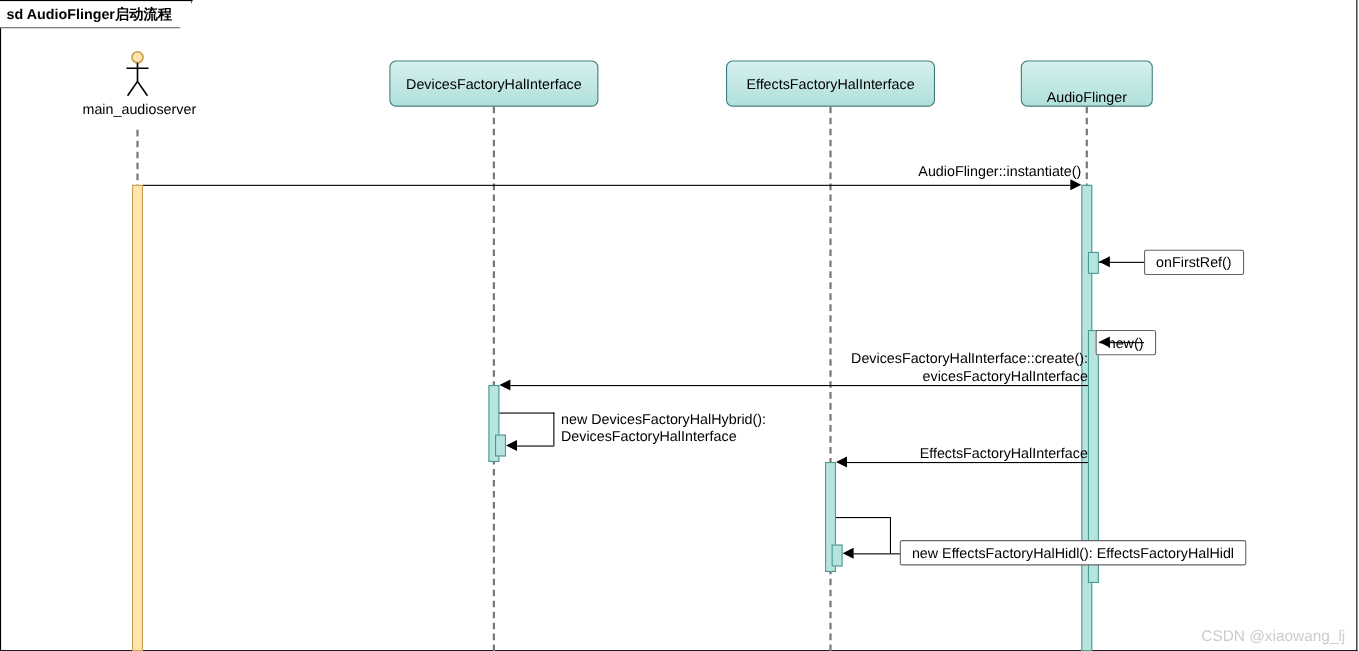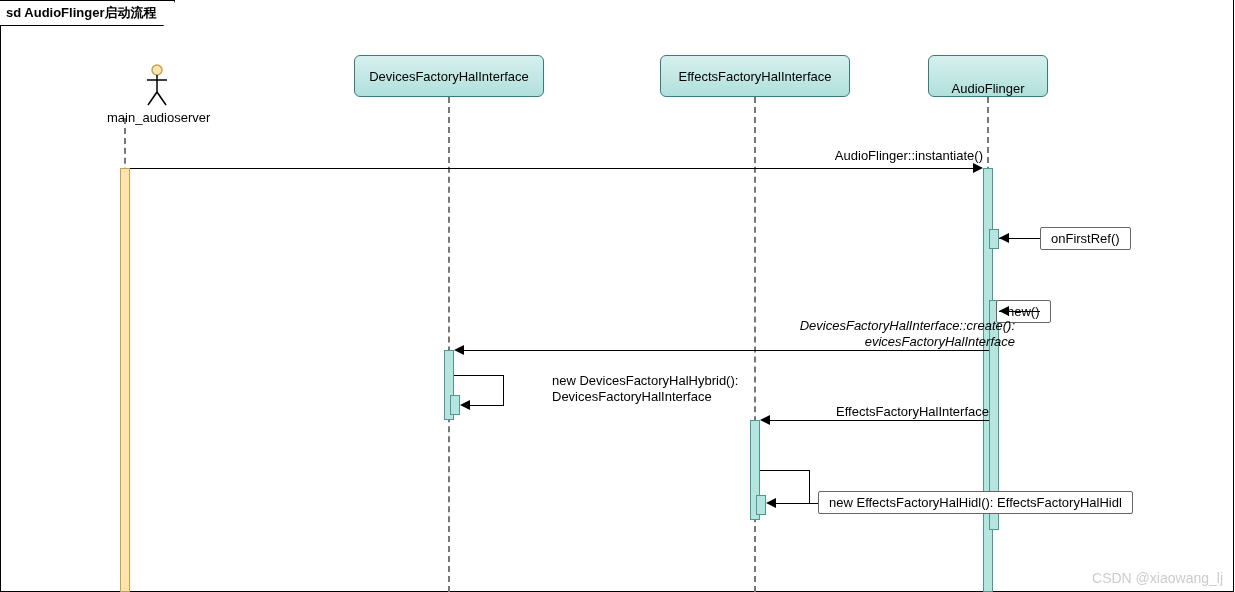--- a/index.html
+++ b/index.html
@@ -98,21 +98,21 @@
     color: #ccc;
     font-size: 14px;
   }
 </style>
 </head>
 <body>
 
 <div class="frame-border"></div>
 <div class="title-tab">sd AudioFlinger启动流程</div>
 
-<div class="actor" style="left:75px; top:64px; width:100px;margin-left:32px;">
+<div class="actor" style="left:75px; top:46px; width:100px;">
   <svg width="22" height="42" viewBox="0 0 22 42">
     <circle cx="11" cy="6" r="5" stroke="#c8a050" fill="#ffe4b0" stroke-width="1.5"></circle>
     <line x1="11" y1="11" x2="11" y2="28" stroke="#000" stroke-width="1.5"></line>
     <line x1="1" y1="16" x2="21" y2="16" stroke="#000" stroke-width="1.5"></line>
     <line x1="11" y1="28" x2="2" y2="41" stroke="#000" stroke-width="1.5"></line>
     <line x1="11" y1="28" x2="20" y2="41" stroke="#000" stroke-width="1.5"></line>
   </svg>
   <div class="label">main_audioserver</div>
 </div>
 
@@ -148,28 +148,28 @@
 <div class="arrow-head right" style="left:973px; top:163px;"></div>
 
 <div class="self-note" style="left:1040px; top:227px;">onFirstRef()</div>
 <div class="arrow-line" style="left:999px; top:238px; width:41px;"></div>
 <div class="arrow-head left" style="left:999px; top:233px;"></div>
 
 <div class="self-note" style="left:996px; top:300px;">new()</div>
 <div class="arrow-line" style="left:999px; top:311px; width:41px;"></div>
 <div class="arrow-head left" style="left:999px; top:306px;"></div>
 
-<div class="msg-label" style="left:480px; top:318px; width:535px;font-style:italic;">
+<div class="msg-label" style="left:454px; top:318px; width:535px;">
   <span>DevicesFactoryHalInterface::create():</span><br>
   <span>evicesFactoryHalInterface</span>
 </div>
 <div class="arrow-line" style="left:464px; top:350px; width:525px;"></div>
 <div class="arrow-head left" style="left:454px; top:345px;"></div>
 
-<div class="msg-label" style="left:510px; top:373px; text-align:left;margin-left:42px;">
+<div class="msg-label" style="left:510px; top:373px; text-align:left;">
   <span>new DevicesFactoryHalHybrid():</span><br>
   <span>DevicesFactoryHalInterface</span>
 </div>
 
 <div class="arrow-line" style="left:454px; top:375px; width:50px;"></div>
 <div class="arrow-line" style="left:503px; top:375px; width:1px; height:30px; background:#000;"></div>
 <div class="arrow-line" style="left:470px; top:405px; width:34px;"></div>
 <div class="arrow-head left" style="left:460px; top:400px;"></div>
 
 <div class="msg-label" style="left:760px; top:388px; width:229px;">

